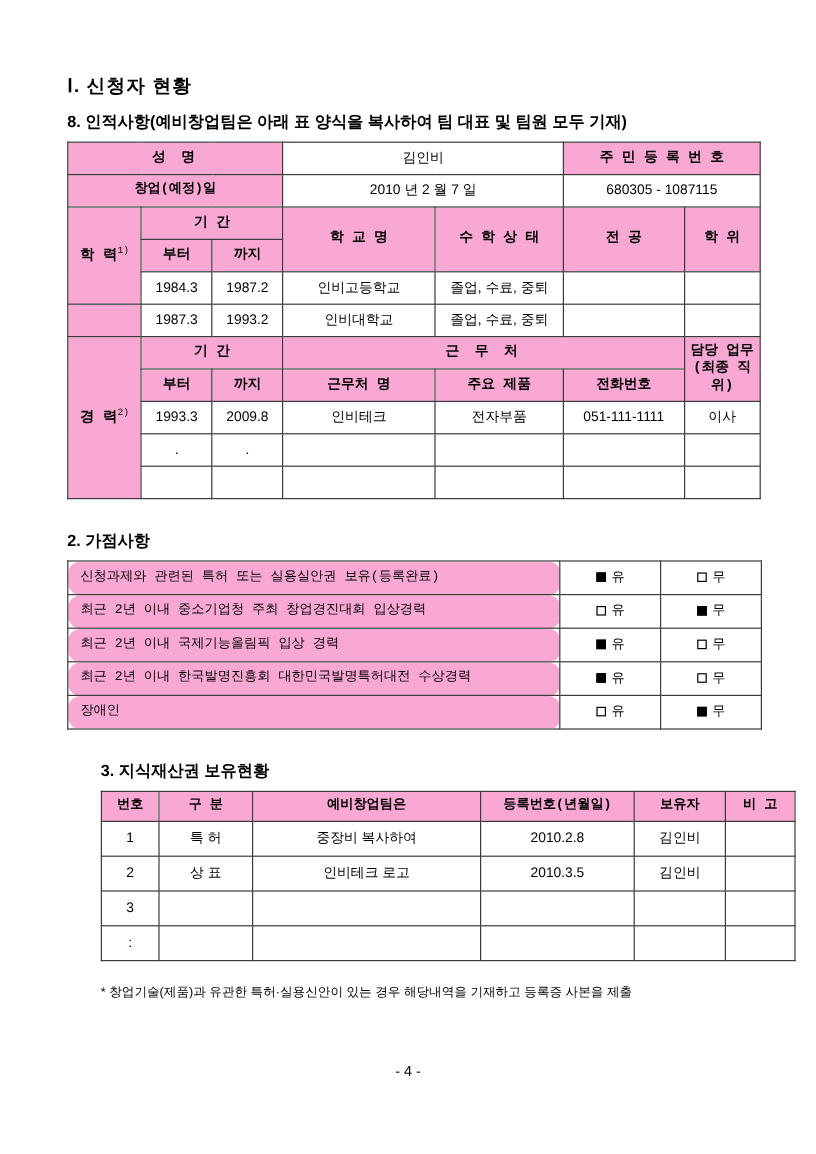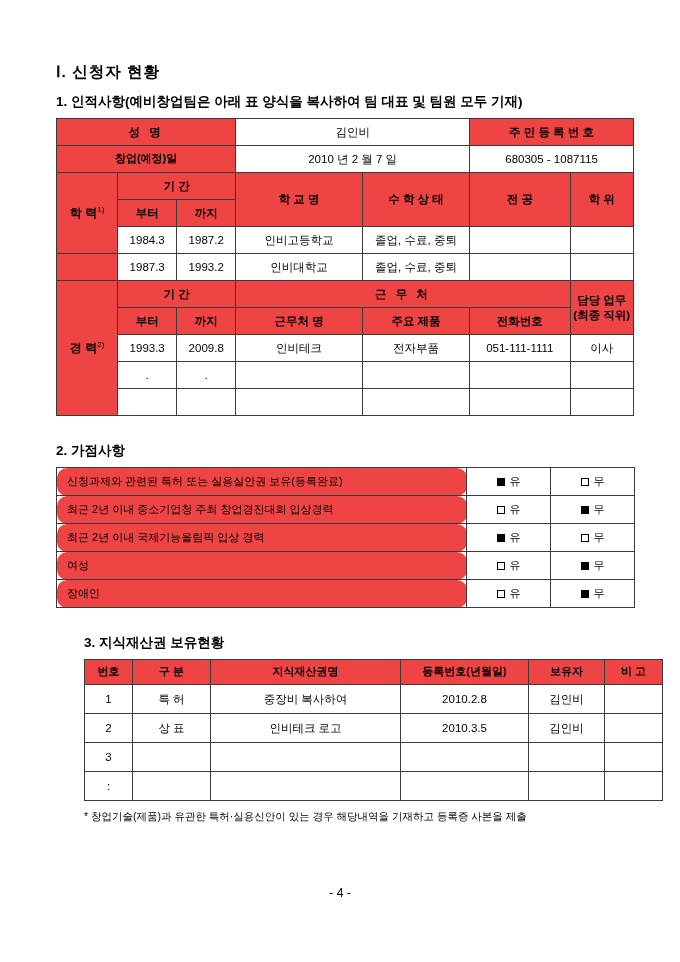--- a/index.html
+++ b/index.html
@@ -43,21 +43,21 @@
   table td, table th {
     border: 1px solid #3a3a3a;
     text-align: center;
     vertical-align: middle;
     padding: 3px 2px;
     font-weight: normal;
     height: 18px;
     line-height: 1.25;
     overflow: hidden;
   }
-  .shade { background: #ef4444; }
+  .shade { background: #f9a8d4; font-family: Liberation Mono, monospace; }
   .bold { font-weight: bold; }
   .spread {
     letter-spacing: 3px;
   }
   
   #tbl-personal td { height: 20px; font-size: 11.5px; }
   #tbl-personal .lbl { font-size: 11px; }
   .vlabel {
     font-size: 12px;
     font-weight: bold;
@@ -80,41 +80,41 @@
     vertical-align: -1px;
     box-sizing: border-box;
   }
   .box-filled { background: #000; }
   .box-empty { background: #fff; }
   
   #tbl-ip td { height: 22px; font-size: 11.5px; }
   #tbl-ip .hdr { font-weight: bold; }
   .footnote {
     font-size: 10.5px;
-    margin-top: 9px;
+    margin-top: 19px;
     letter-spacing: 0px;
   }
   .pagenum {
     position: absolute;
     bottom: 62px;
     left: 0;
     width: 680px;
     text-align: center;
     font-size: 12px;
   }
 </style>
 </head>
 <body>
 
 <div class="page">
 
   <h1 class="section-title">Ⅰ. 신청자 현황</h1>
 
   <div class="block">
-    <h2 class="sub-title">1. 인적사항(예비창업팀은 아래 표 양식을 복사하여 팀 대표 및 팀원 모두 기재)</h2>
+    <h2 class="sub-title">8. 인적사항(예비창업팀은 아래 표 양식을 복사하여 팀 대표 및 팀원 모두 기재)</h2>
     <table id="tbl-personal">
       <colgroup>
         <col style="width:56px">
         <col style="width:54px">
         <col style="width:54px">
         <col style="width:116px">
         <col style="width:98px">
         <col style="width:92px">
         <col style="width:58px">
       </colgroup>
@@ -226,23 +226,23 @@
             <td class="item shade">최근 2년 이내 중소기업청 주최 창업경진대회 입상경력</td>
             <td><span class="opt"><span class="box-empty"></span><span>유</span></span></td>
             <td><span class="opt"><span class="box-filled"></span><span>무</span></span></td>
           </tr>
           <tr>
             <td class="item shade">최근 2년 이내 국제기능올림픽 입상 경력</td>
             <td><span class="opt"><span class="box-filled"></span><span>유</span></span></td>
             <td><span class="opt"><span class="box-empty"></span><span>무</span></span></td>
           </tr>
           <tr>
-            <td class="item shade">여성</td>
-            <td><span class="opt"><span class="box-empty"></span><span>유</span></span></td>
-            <td><span class="opt"><span class="box-filled"></span><span>무</span></span></td>
+            <td class="item shade">최근 2년 이내 한국발명진흥회 대한민국발명특허대전 수상경력</td>
+            <td><span class="opt"><span class="box-filled"></span><span>유</span></span></td>
+            <td><span class="opt"><span class="box-empty"></span><span>무</span></span></td>
           </tr>
           <tr>
             <td class="item shade">장애인</td>
             <td><span class="opt"><span class="box-empty"></span><span>유</span></span></td>
             <td><span class="opt"><span class="box-filled"></span><span>무</span></span></td>
           </tr>
         </tbody>
     </table>
   </div>
 
@@ -254,21 +254,21 @@
         <col style="width:78px">
         <col style="width:190px">
         <col style="width:128px">
         <col style="width:76px">
         <col style="width:58px">
       </colgroup>
       <thead>
         <tr id="ip-head-row">
             <th class="shade hdr">번호</th>
             <th class="shade hdr">구  분</th>
-            <th class="shade hdr">지식재산권명</th>
+            <th class="shade hdr">예비창업팀은</th>
             <th class="shade hdr">등록번호(년월일)</th>
             <th class="shade hdr">보유자</th>
             <th class="shade hdr">비  고</th>
           </tr>
       </thead>
       <tbody id="ip-body">
           <tr>
             <td>1</td>
             <td>특  허</td>
             <td>중장비 복사하여</td>

